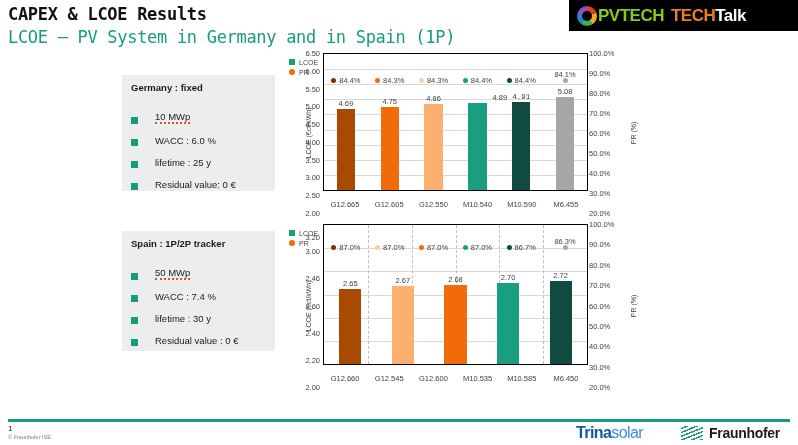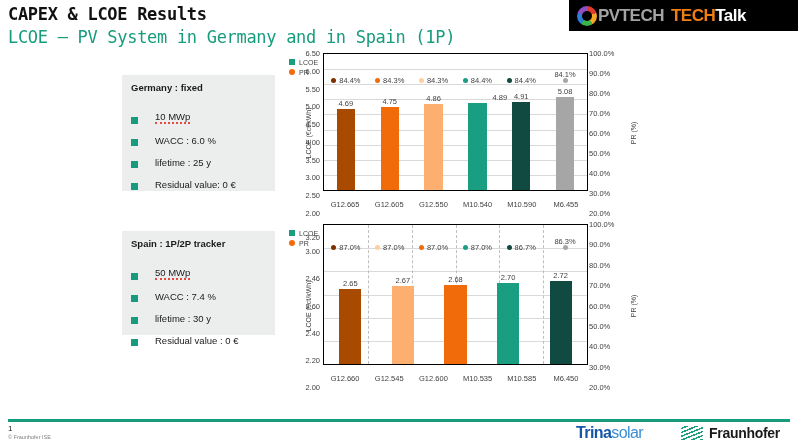--- a/index.html
+++ b/index.html
@@ -40,32 +40,32 @@
       conic-gradient(#e03a2f 0deg 72deg, #f5a623 72deg 144deg,
                      #3bb54a 144deg 216deg, #2b7fd4 216deg 288deg,
                      #8e4ec6 288deg 360deg);
     position: relative; flex: 0 0 auto; margin-right: 1px;
   }
   #pvtech-mark::after {
     content: ""; position: absolute; left: 5px; top: 5px;
     width: 10px; height: 10px; border-radius: 50%; background: #000;
   }
   .logo-word { font-weight: bold; font-size: 17px; letter-spacing: -0.5px; }
-  .lw-white { color: #a3a3a3; }
+  .lw-white { color: #84cc16; }
   .lw-orange { color: #f07f13; }
   .lw-talk { color: #ffffff; font-weight: bold; }
 
   
   .info-box {
     position: absolute;
     background: #eceded;
     padding: 7px 10px 8px 9px;
   }
   #germany-box { left: 122px; top: 75px; width: 153px; height: 116px; }
-  #spain-box   { left: 122px; top: 231px; width: 153px; height: 104px; }
+  #spain-box   { left: 122px; top: 231px; width: 153px; height: 120px; }
   .info-title {
     font-size: 9.5px; font-weight: bold; color: #1a1a1a;
     margin-bottom: 9px;
   }
   .info-item {
     display: flex; align-items: flex-end;
     height: 22px; font-size: 9.5px; color: #1a1a1a;
   }
   .bullet {
     width: 7px; height: 7px; background: #169b7e;
@@ -303,21 +303,21 @@
         </div>
         <div class="bar-slot">
           <div class="bar-label" style="bottom: calc(63.5556% + 1px);">4.86</div>
           <div class="bar" style="height: 63.5556%; background: rgb(252, 175, 110);"></div>
         </div>
         <div class="bar-slot">
           <div class="bar-label" style="bottom: calc(64.2222% + 1px); margin-left: 45px;">4.89</div>
           <div class="bar" style="height: 64.2222%; background: rgb(26, 158, 129);"></div>
         </div>
         <div class="bar-slot">
-          <div class="bar-label" style="bottom: calc(64.6667% + 1px);">4.91</div>
+          <div class="bar-label" style="bottom: calc(64.6667% + 1px); font-family: Liberation Mono, monospace;">4.91</div>
           <div class="bar" style="height: 64.6667%; background: rgb(16, 74, 64);"></div>
         </div>
         <div class="bar-slot">
           <div class="bar-label" style="bottom: calc(68.4444% + 1px);">5.08</div>
           <div class="bar" style="height: 68.4444%; background: rgb(166, 166, 166);"></div>
         </div>
       </div>
     <div class="pr-row" style="bottom: 80.3958%;">
         <div class="pr-slot">
           <span class="pr-dot" style="background: rgb(123, 48, 0);"></span>

